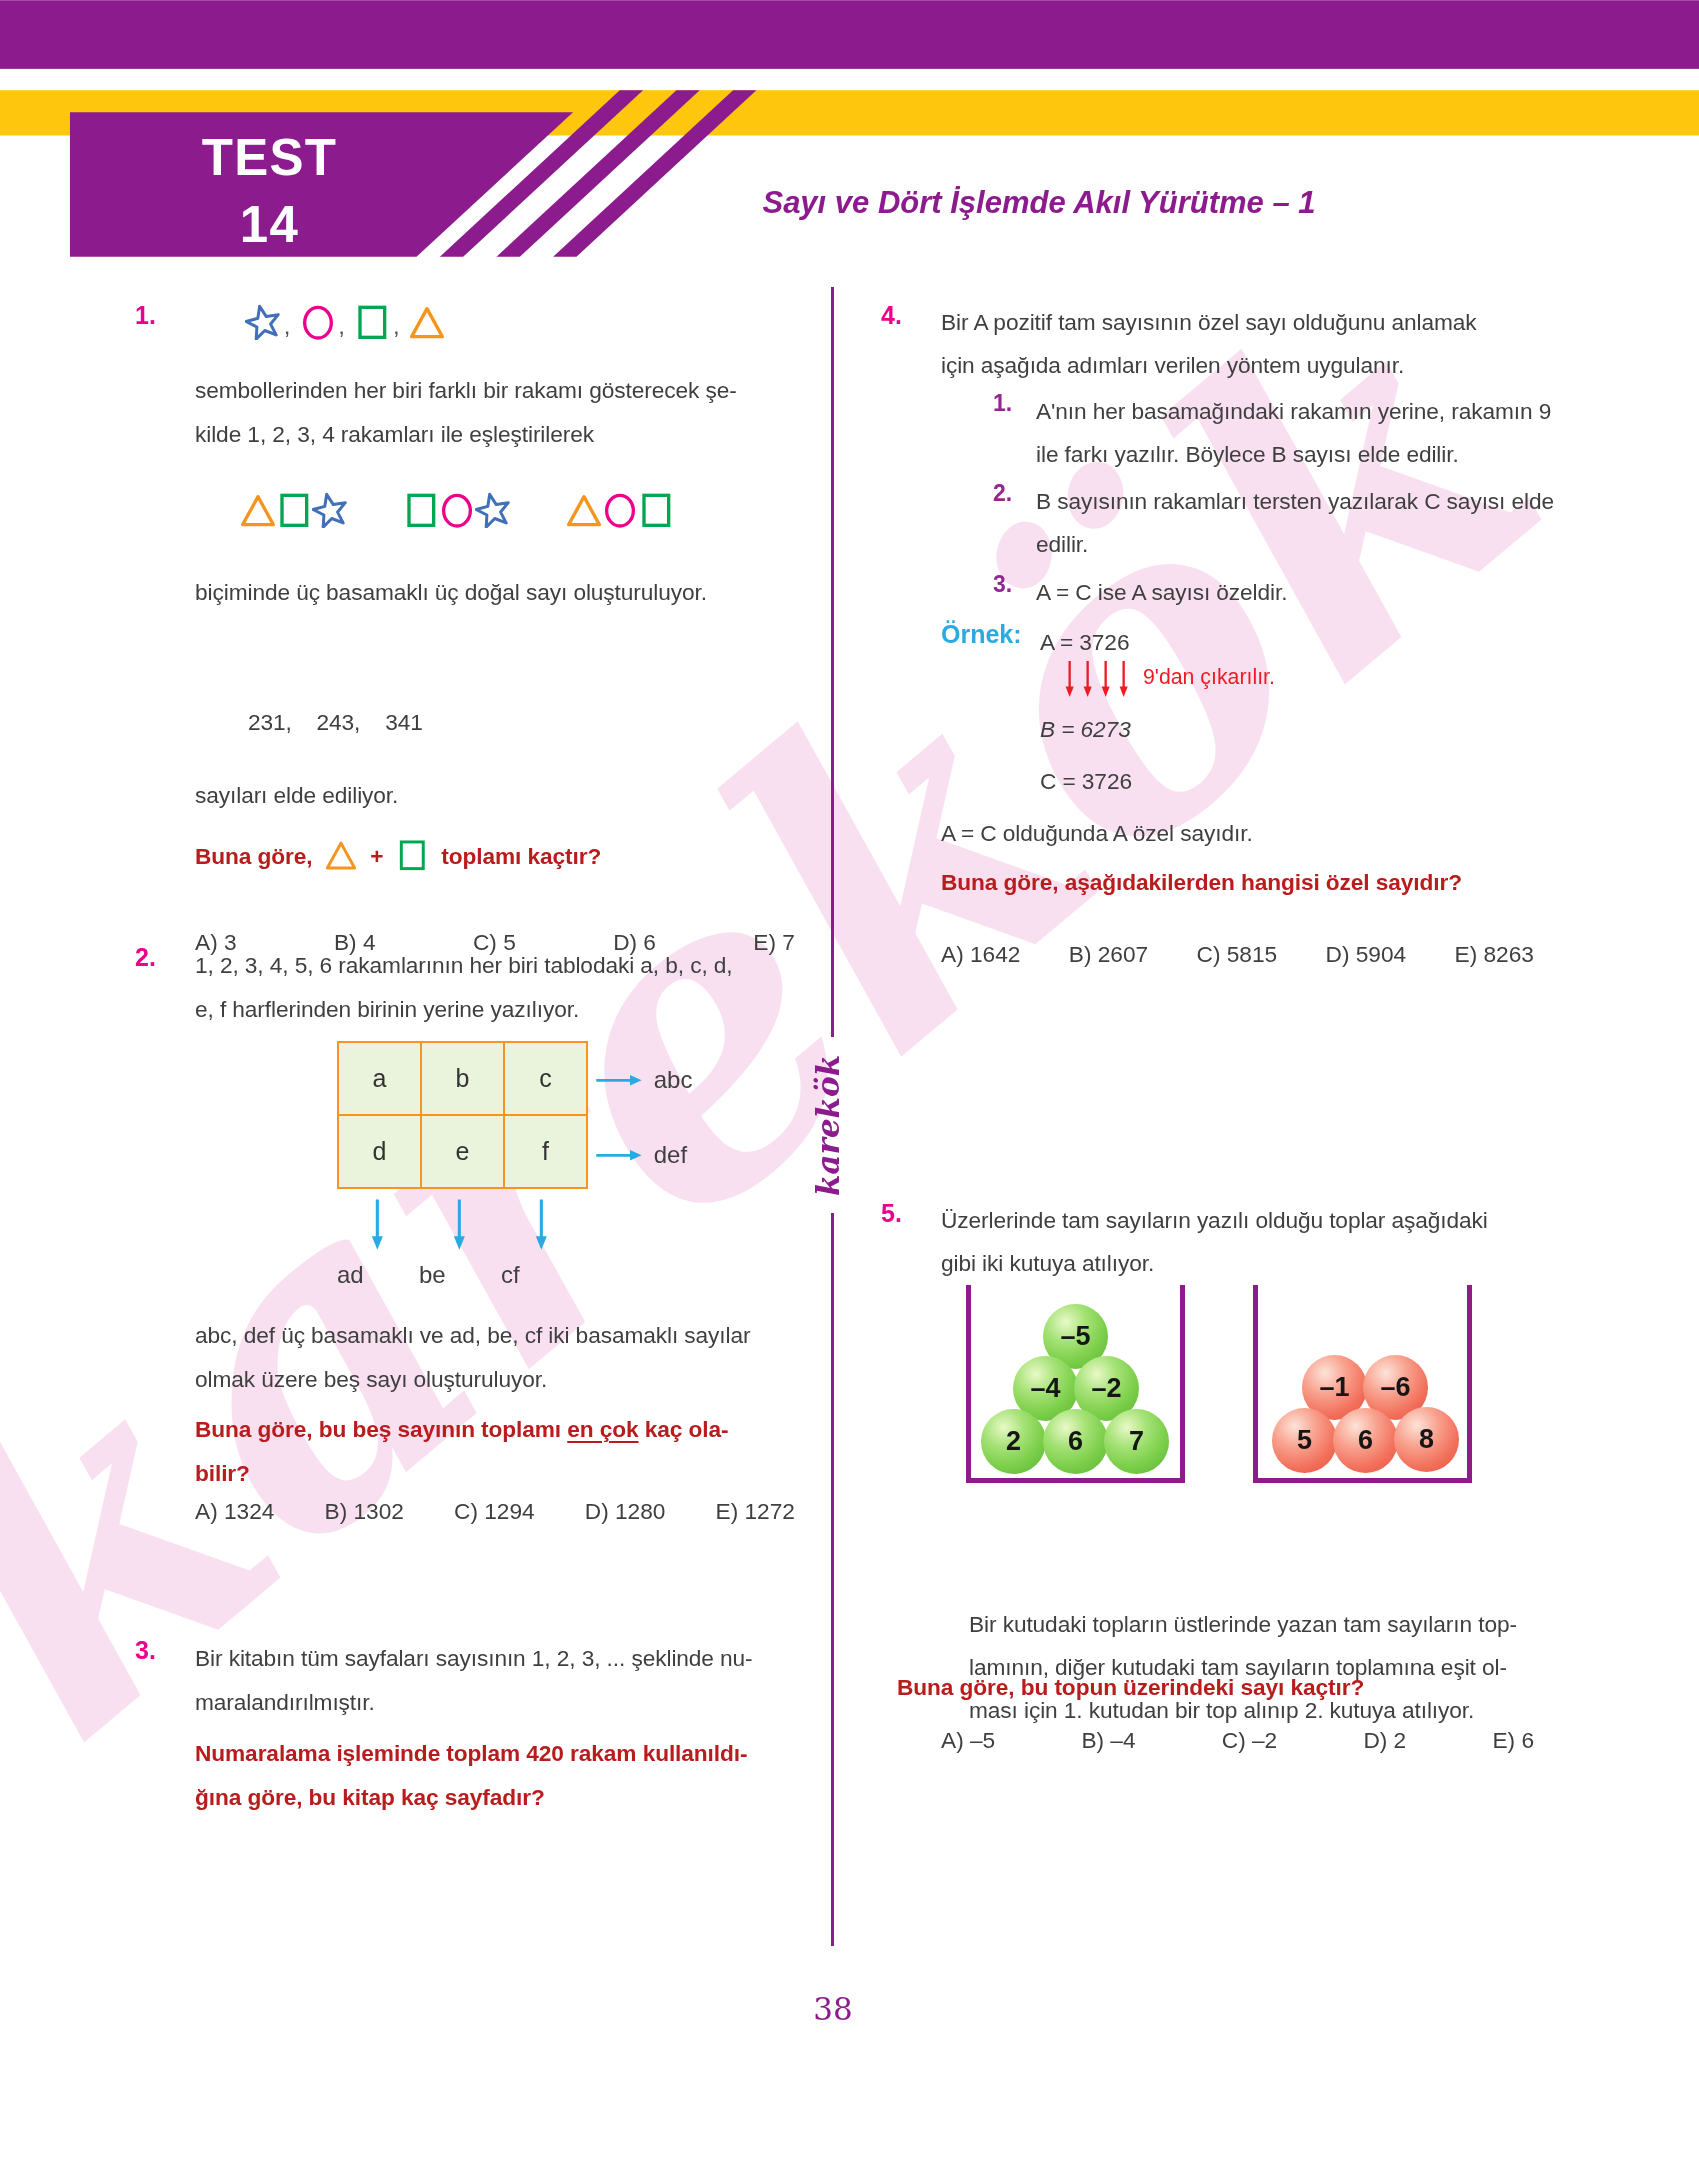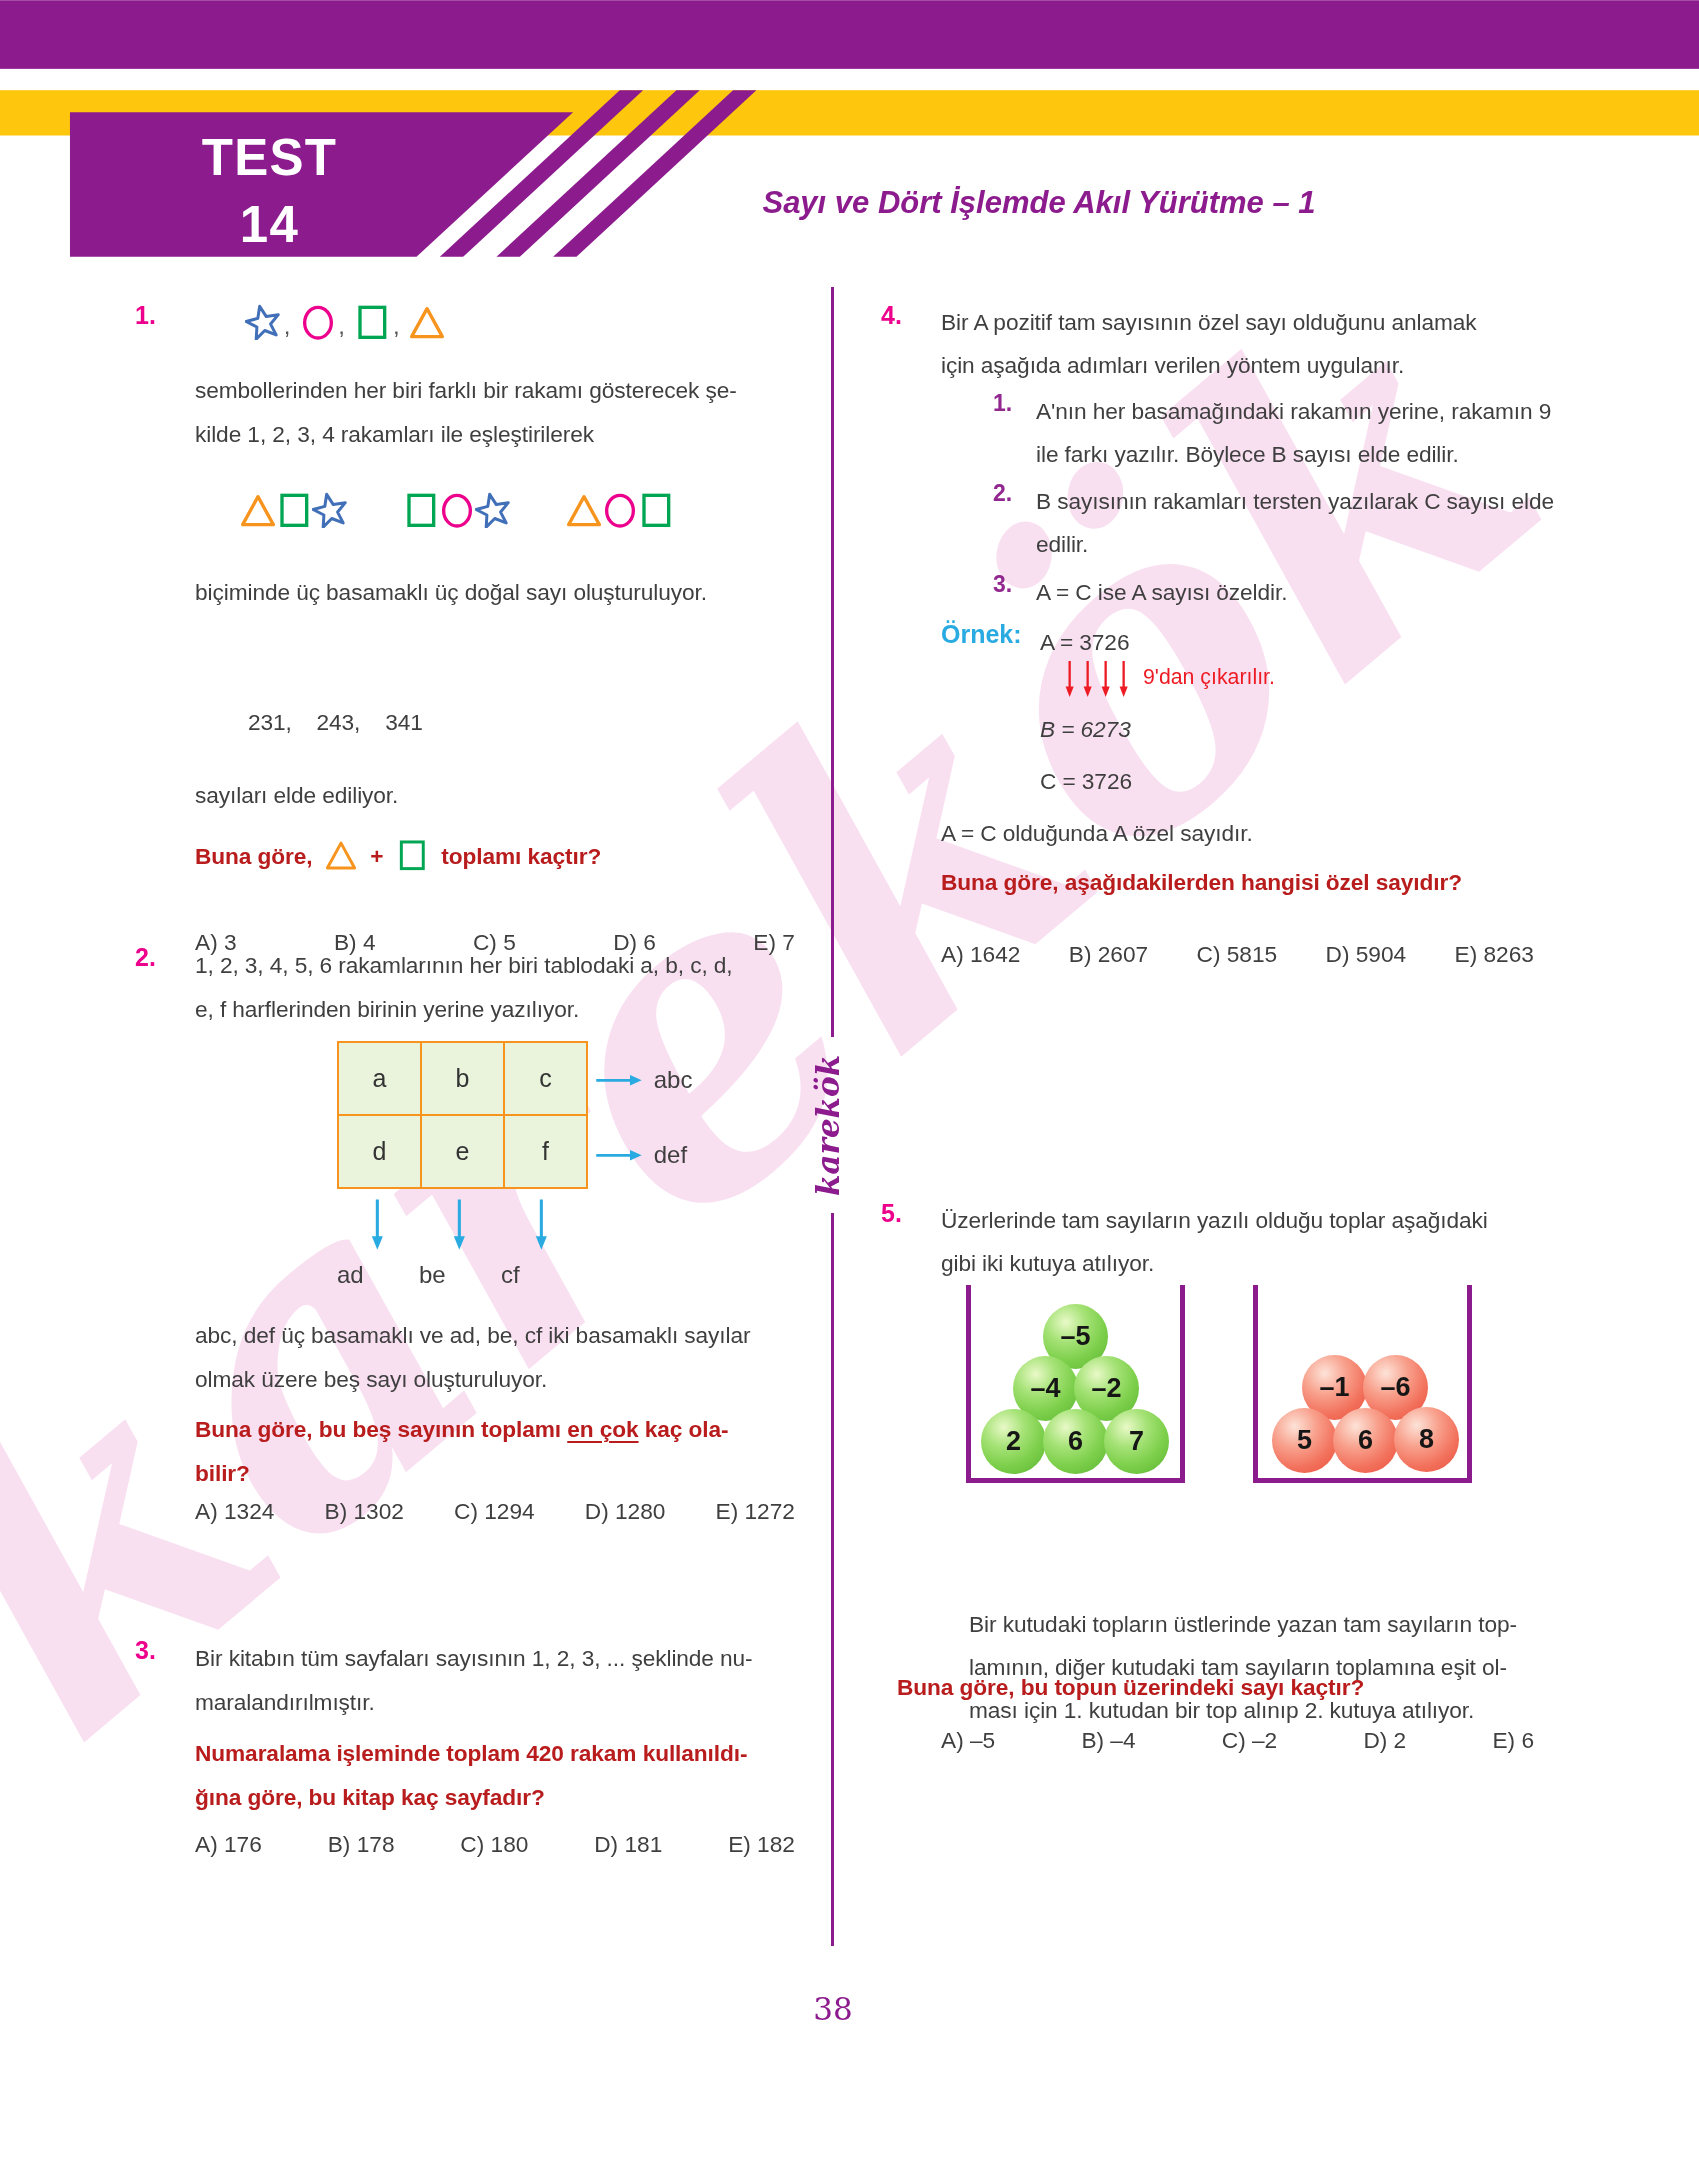--- a/index.html
+++ b/index.html
@@ -254,27 +254,20 @@
     <span>C) 1294</span>
     <span>D) 1280</span>
     <span>E) 1272</span>
   </div>
 
   <div class="abs qnum" style="left:135px;top:1636px;">3.</div>
   <div class="abs tline lines" style="left:195px;top:1636px;width:603px;">Bir kitabın tüm sayfaları sayısının 1, 2, 3, ... şeklinde nu-
 maralandırılmıştır.</div>
   <div class="abs tline lines boldtx" style="left:195px;top:1731px;width:603px;">Numaralama işleminde toplam 420 rakam kullanıldı-
 ğına göre, bu kitap kaç sayfadır?</div>
-  <div class="abs choices" style="left:195px;top:1831px;width:600px;">
-    <span>A) 176</span>
-    <span>B) 178</span>
-    <span>C) 180</span>
-    <span>D) 181</span>
-    <span>E) 182</span>
-  </div>
 
   <div class="abs qnum" style="left:881px;top:301px;">4.</div>
   <div class="abs tline rline lines" style="left:941px;top:301px;width:603px;">Bir A pozitif tam sayısının özel sayı olduğunu anlamak
 için aşağıda adımları verilen yöntem uygulanır.</div>
   <div class="abs stepnum" style="left:993px;top:390px;">1.</div>
   <div class="abs tline rline lines" style="left:1036px;top:390px;width:520px;">A'nın her basamağındaki rakamın yerine, rakamın 9
 ile farkı yazılır. Böylece B sayısı elde edilir.</div>
   <div class="abs stepnum" style="left:993px;top:480px;">2.</div>
   <div class="abs tline rline lines" style="left:1036px;top:480px;width:520px;">B sayısının rakamları tersten yazılarak C sayısı elde
 edilir.</div>

